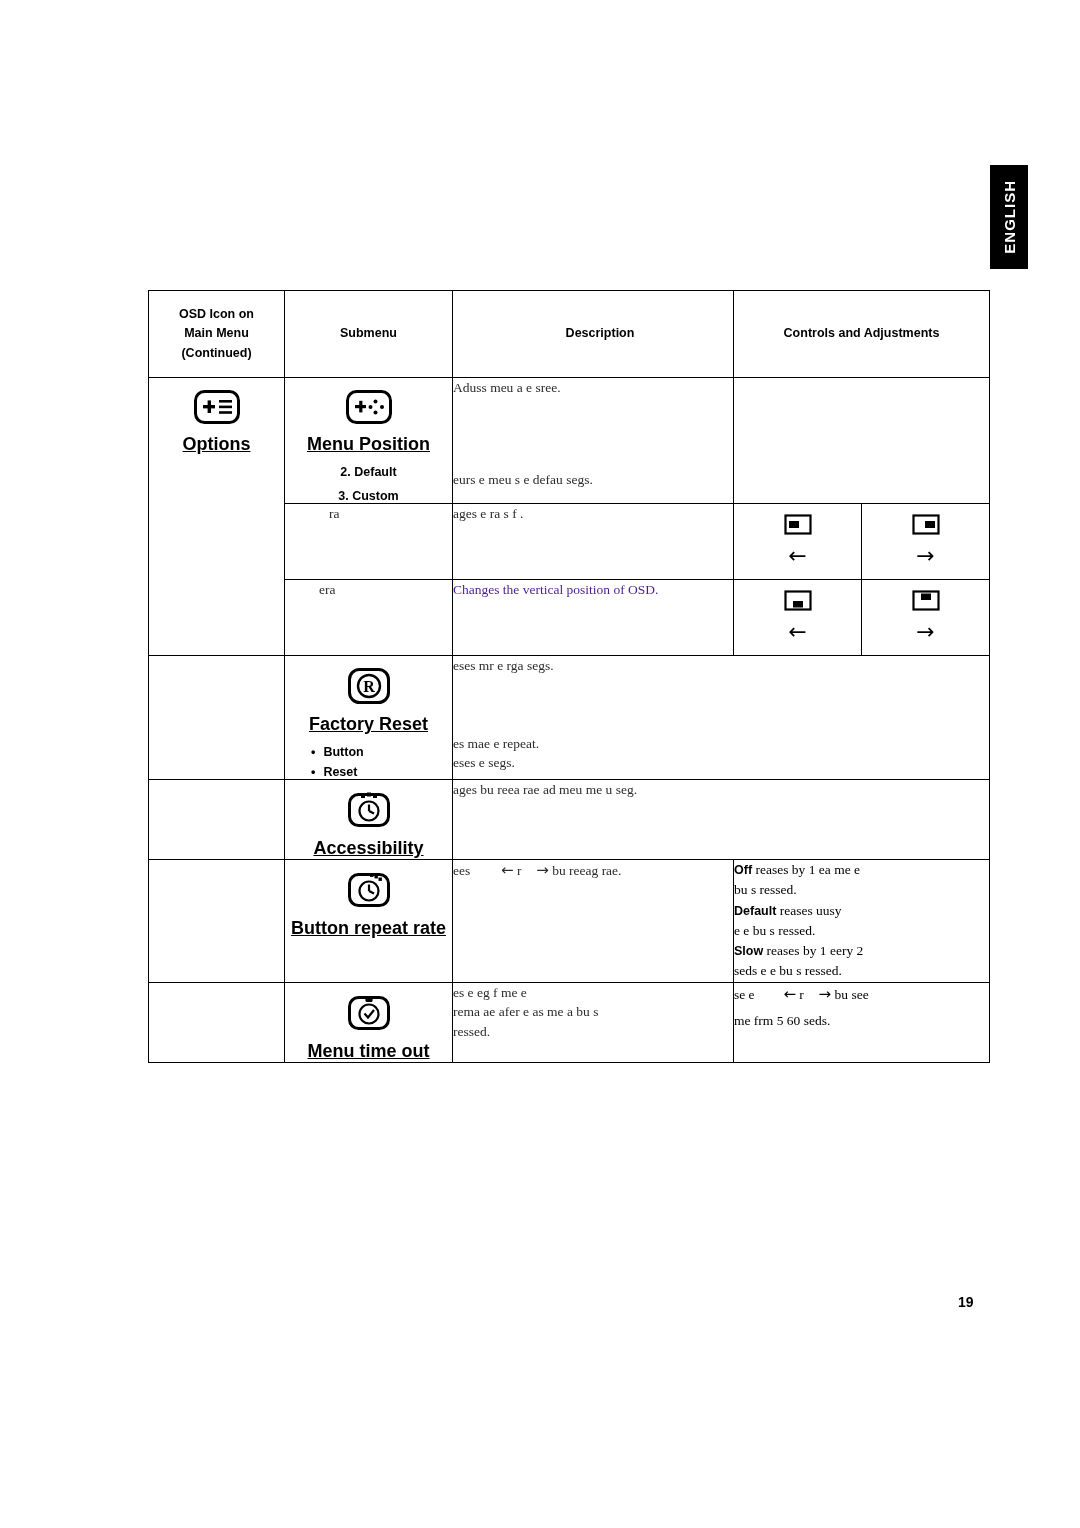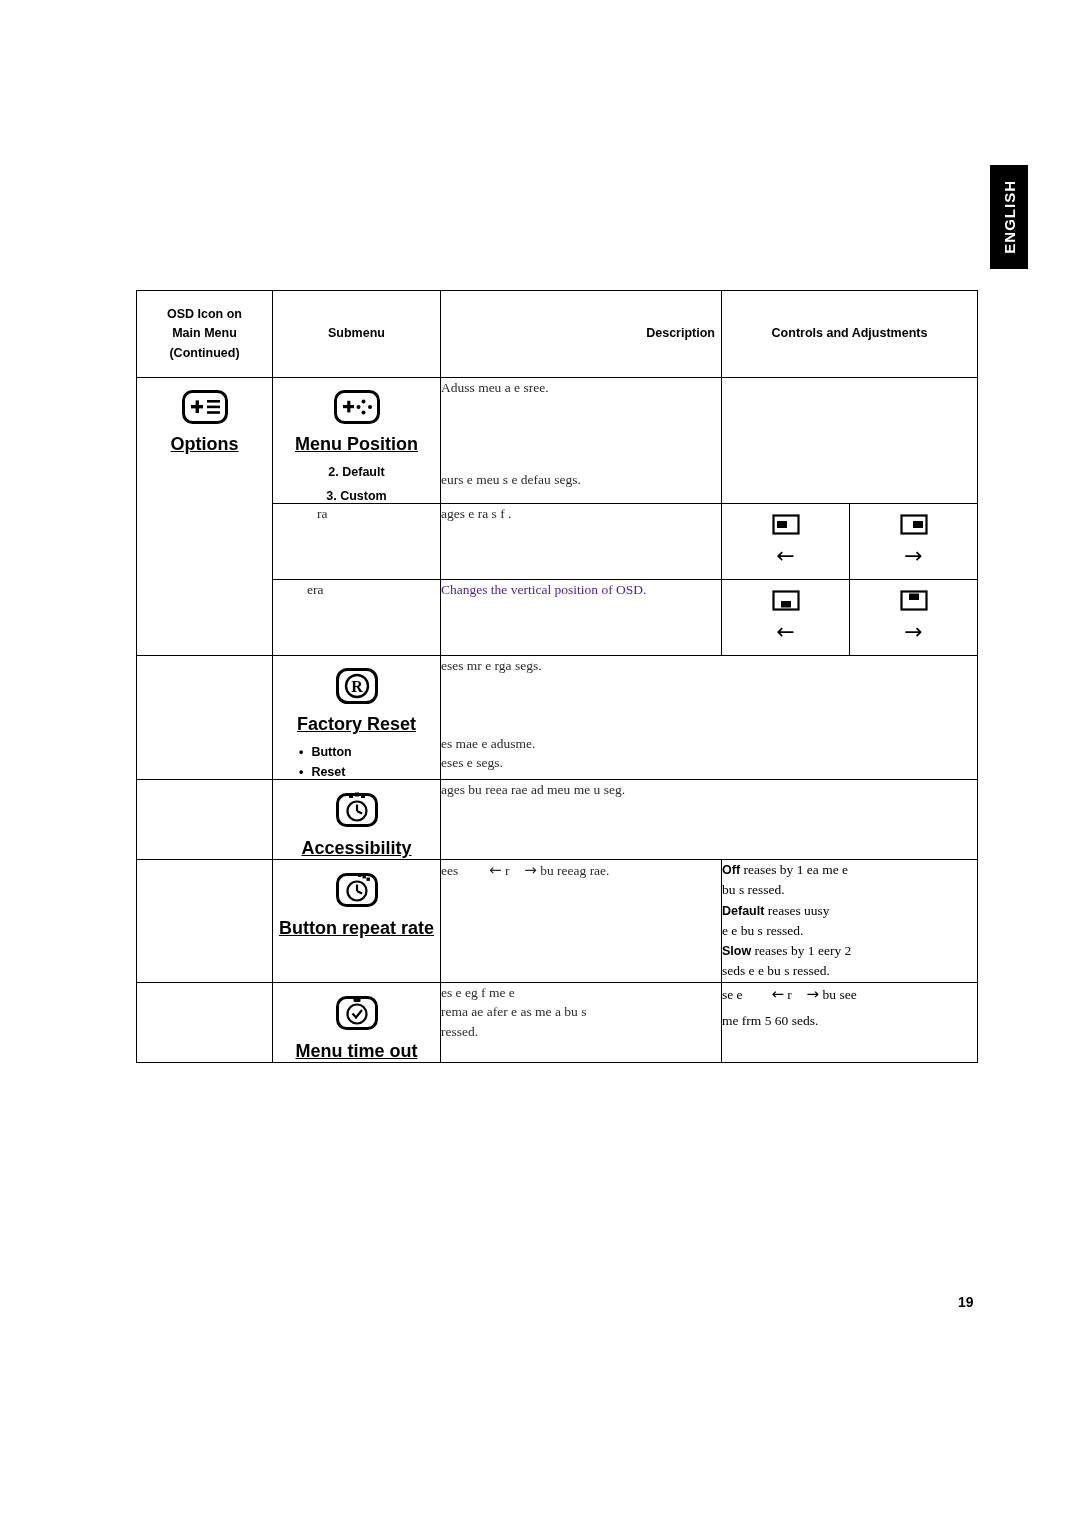--- a/index.html
+++ b/index.html
@@ -34,21 +34,21 @@
   }
   .lang-tab span {
     writing-mode: vertical-rl;
     transform: rotate(180deg);
     display: block;
   }
 
   
   .doc-table {
     position: absolute;
-    left: 136px;
+    left: 148px;
     top: 290px;
     width: 842px;
     border-collapse: collapse;
     table-layout: fixed;
     border-radius: 16px;
   }
   .doc-table td {
     border: 1px solid #000000;
     vertical-align: top;
     padding: 0;
@@ -56,21 +56,21 @@
   .hdr td {
     text-align: center;
     font-weight: bold;
     font-size: 12.5px;
     padding: 14px 6px;
     vertical-align: middle;
     line-height: 1.55;
   }
   .hdr .hdr-left { text-align: center; }
   .hdr .hdr-sub  { text-align: center; }
-  .hdr .hdr-desc { text-align: right; padding-left: 20px; margin-left: 40px; }
+  .hdr .hdr-desc { text-align: center; padding-left: 20px; margin-left: 40px; }
   .hdr .hdr-ctrl { text-align: center; }
 
   .col-icon  { width: 136px; }
   .col-sub   { width: 168px; }
   .col-desc  { width: 281px; }
   .col-ctrl  { width: 256px; }
 
   .cell-pad { padding: 12px 10px; }
 
   .center-col {
@@ -297,21 +297,21 @@
       <div class="sub-title">Factory Reset</div>
       <div class="bullet-row">
         <span class="b">•</span><span>Button</span>
       </div>
       <div class="bullet-row" style="margin-top:6px">
         <span class="b">•</span><span>Reset</span>
       </div>
     </td>
     <td class="cell-pad" colspan="2">
       <div class="desc-text faded">eses mr  e rga segs.</div>
-      <div class="desc-text faded" style="margin-top:58px">es  mae e adusme.</div>
+      <div class="desc-text faded" style="margin-top:58px">es  mae e repeat.</div>
       <div class="desc-text faded">eses e segs.</div>
     </td>
   </tr>
 
   <tr>
     <td></td>
     <td class="center-col cell-pad">
       <div class="icon-wrap">
         <svg width="42" height="36" viewBox="0 0 42 36" xmlns="http://www.w3.org/2000/svg">
           <rect x="1.5" y="2.5" width="39" height="31" rx="9" ry="9" fill="none" stroke="#000" stroke-width="3"></rect>

